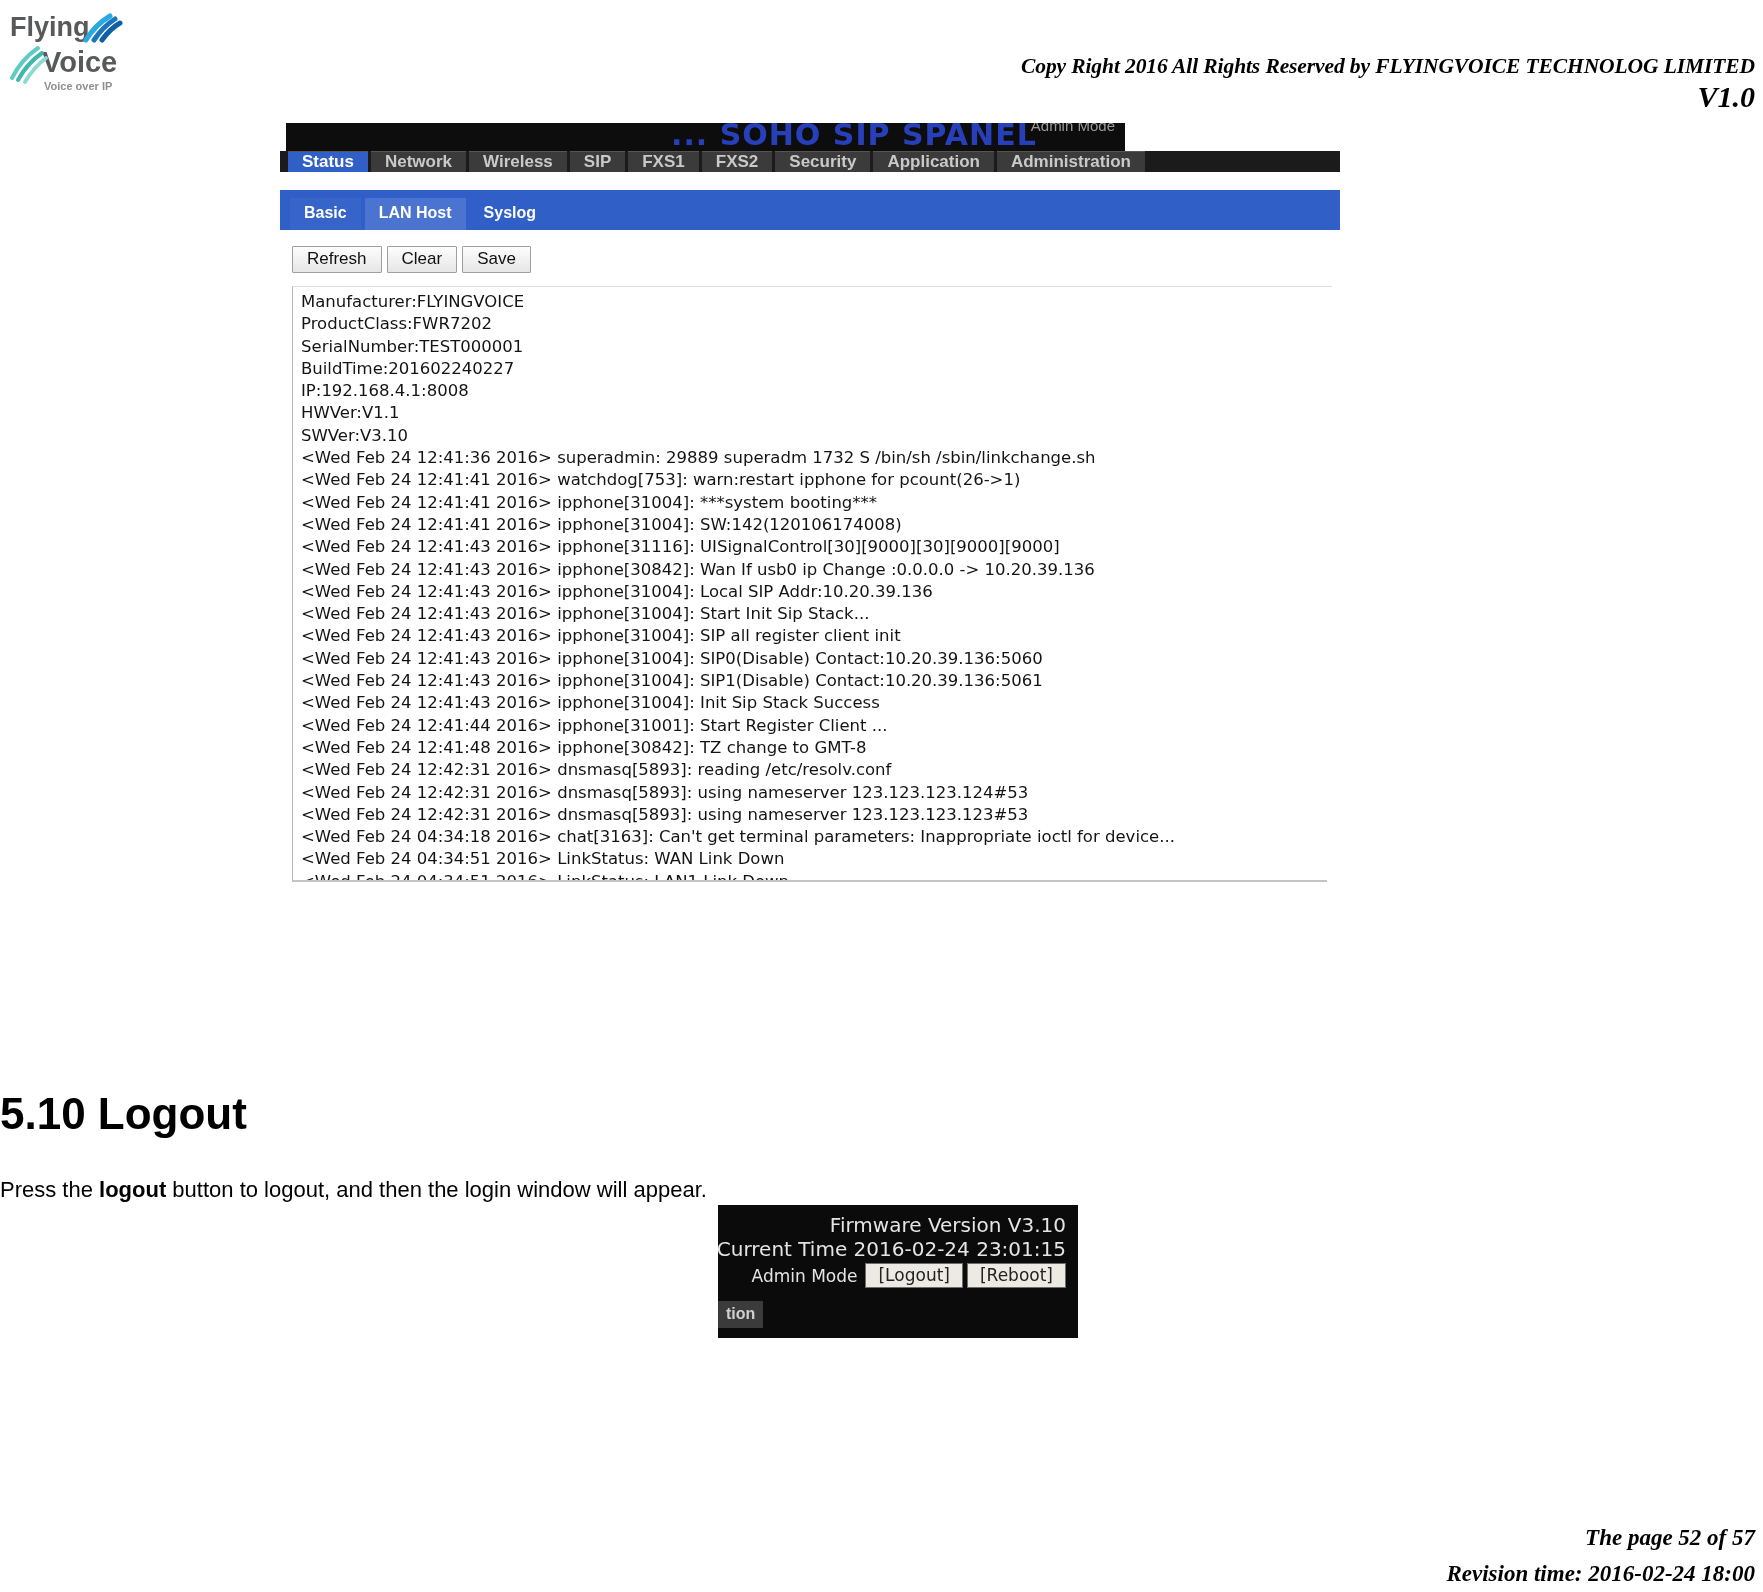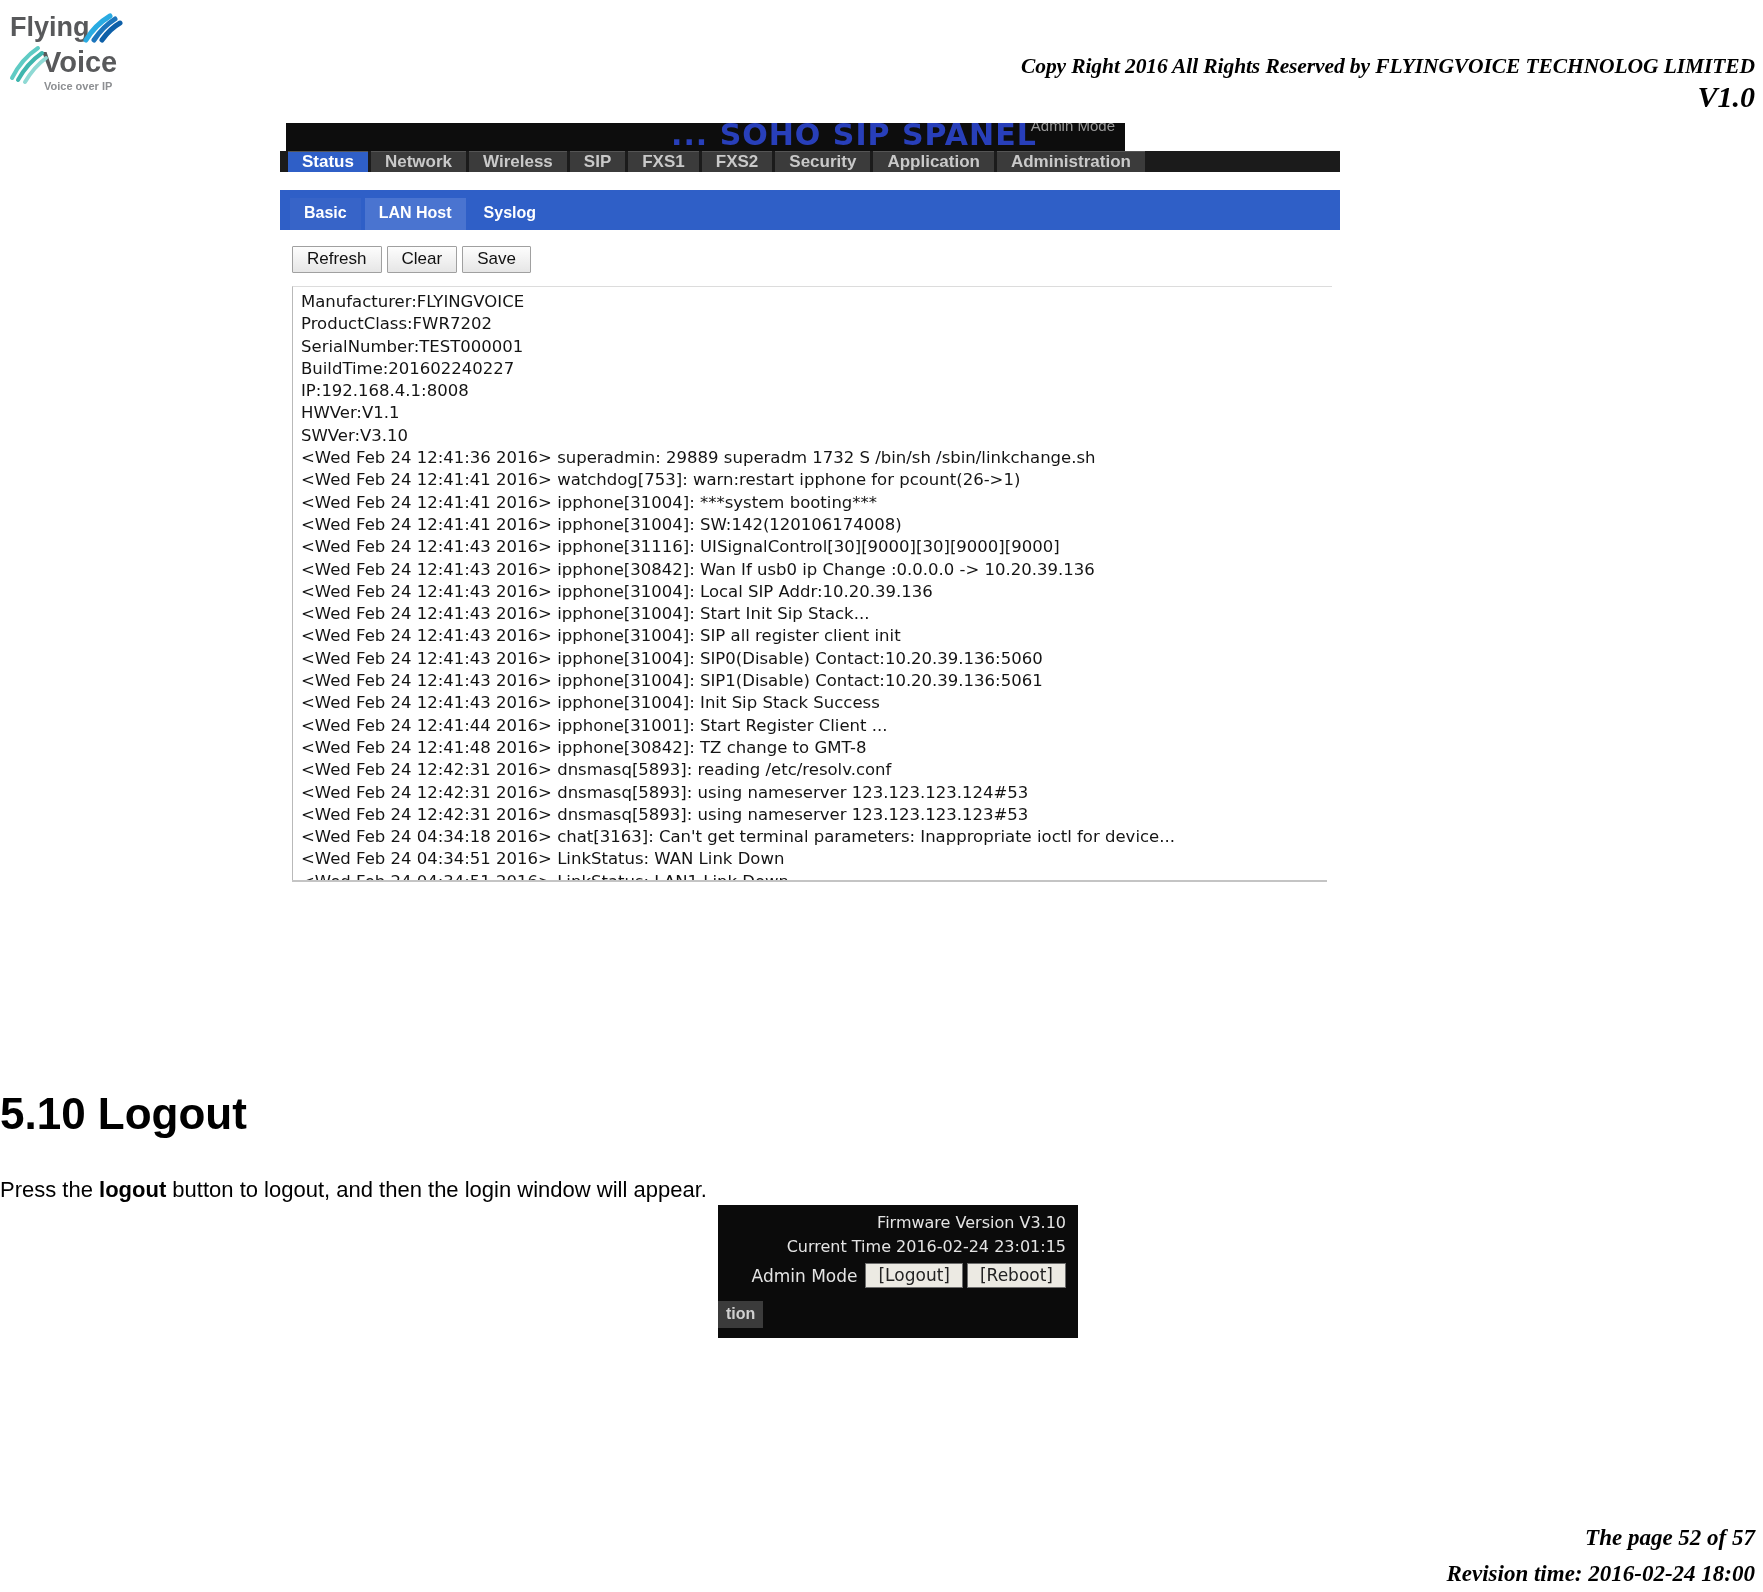--- a/index.html
+++ b/index.html
@@ -226,21 +226,21 @@
   .logout-shot {
     position: absolute;
     left: 718px;
     top: 1205px;
     width: 360px;
     height: 133px;
     background: #0b0b0b;
   }
   .lo-line {
     color: #e4e4e4;
-    font-size: 16px;
+    font-size: 20px;
     font-family: "DejaVu Sans", sans-serif;
     text-align: right;
     white-space: nowrap;
   }
   .lo-firmware {
     position: absolute;
     right: 12px;
     top: 8px;
   }
   .lo-time {

